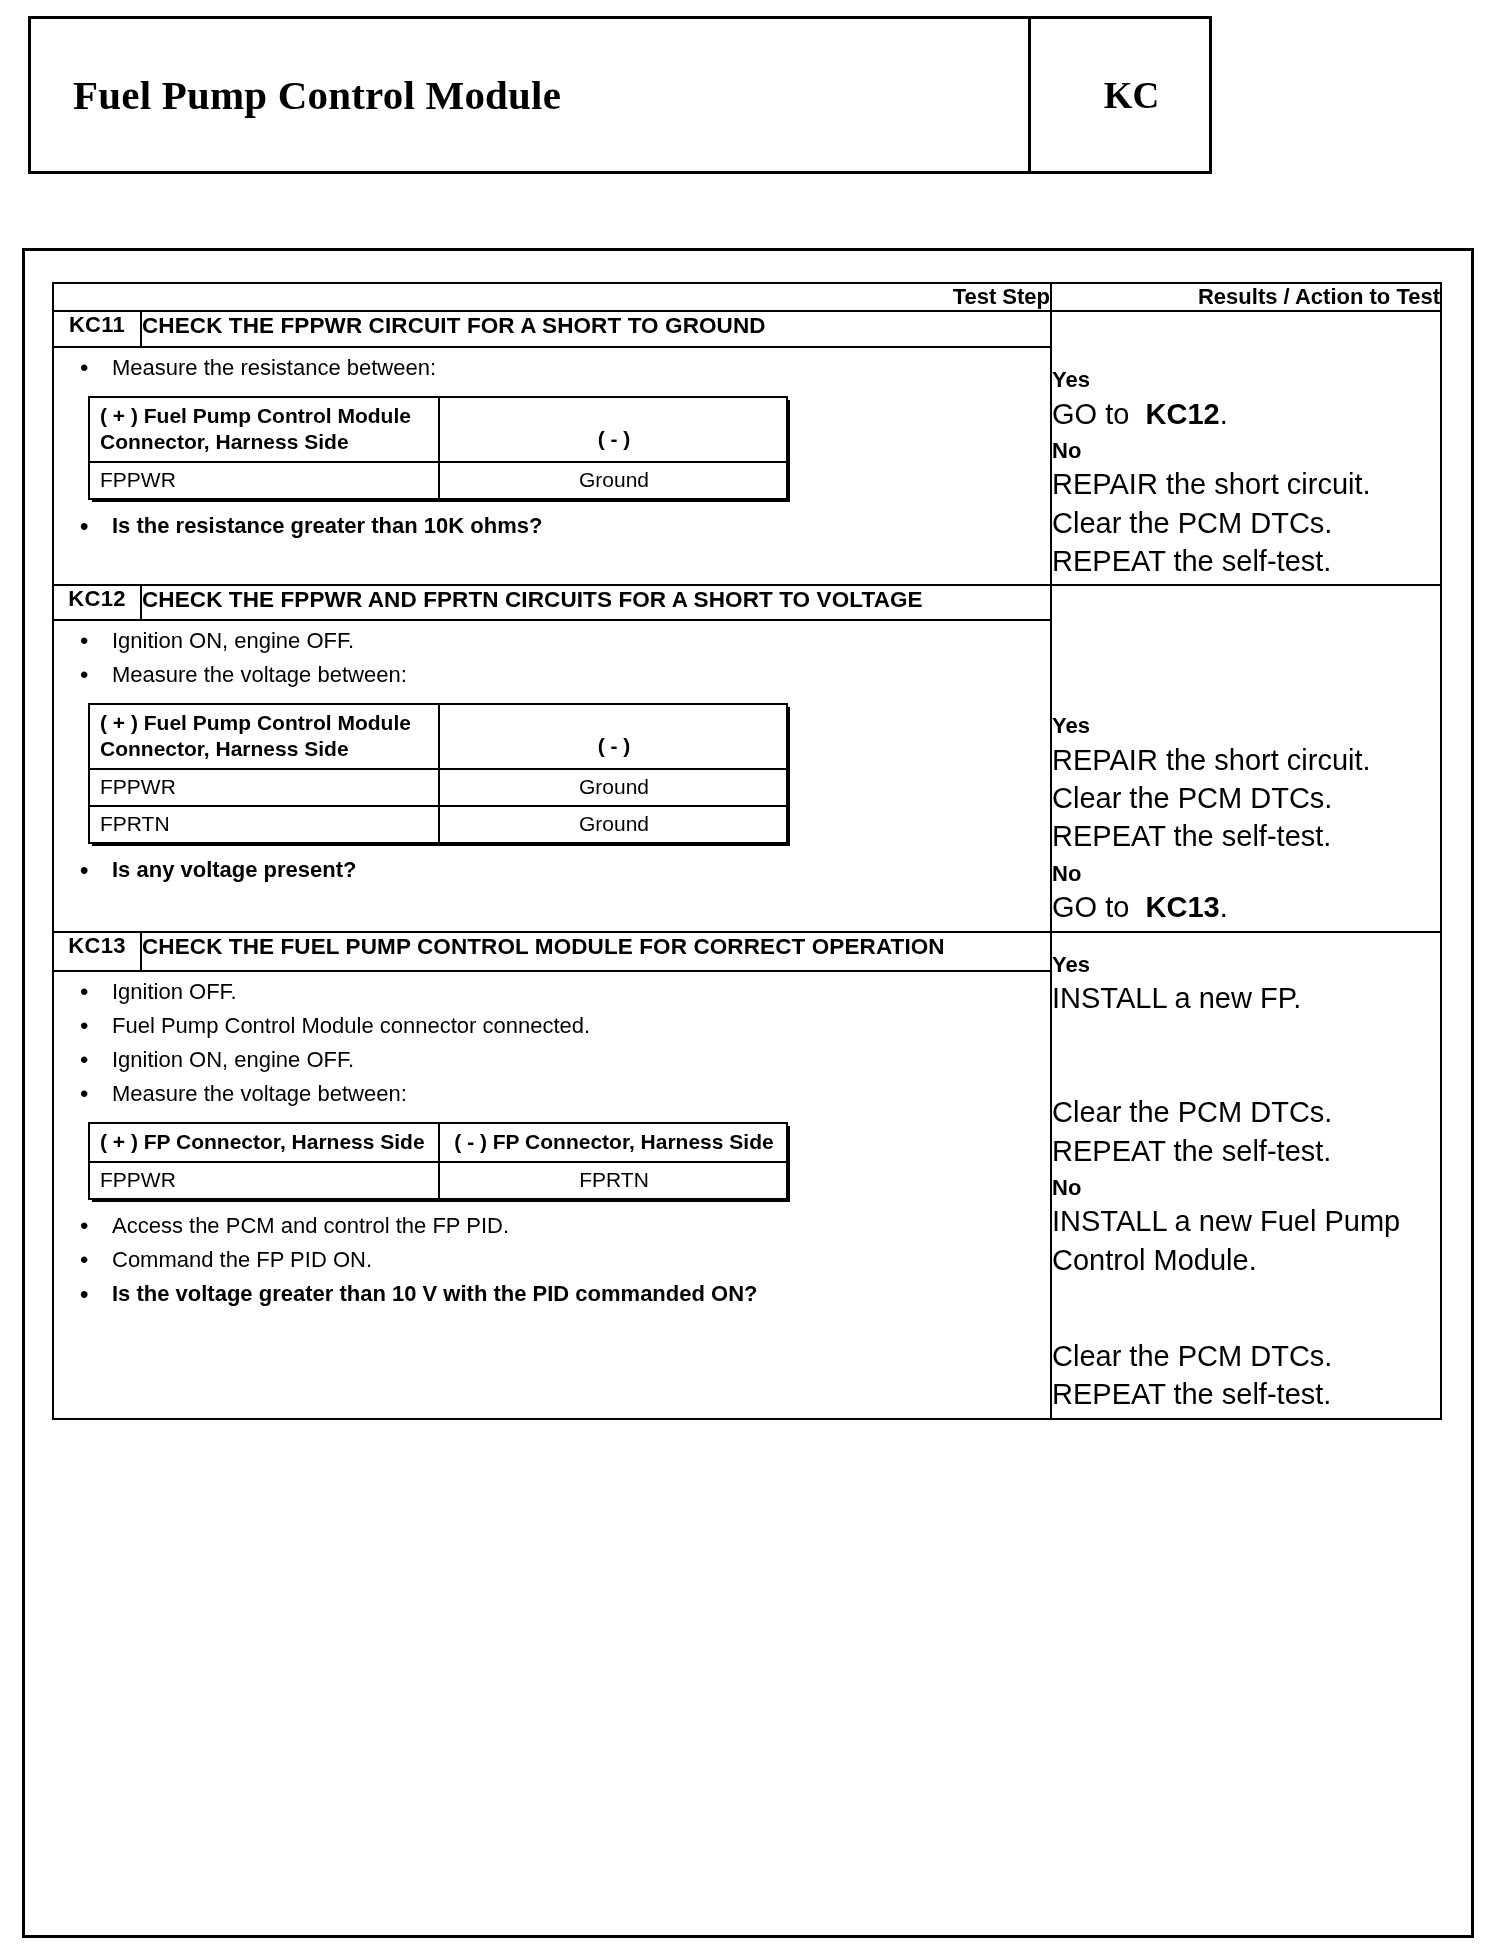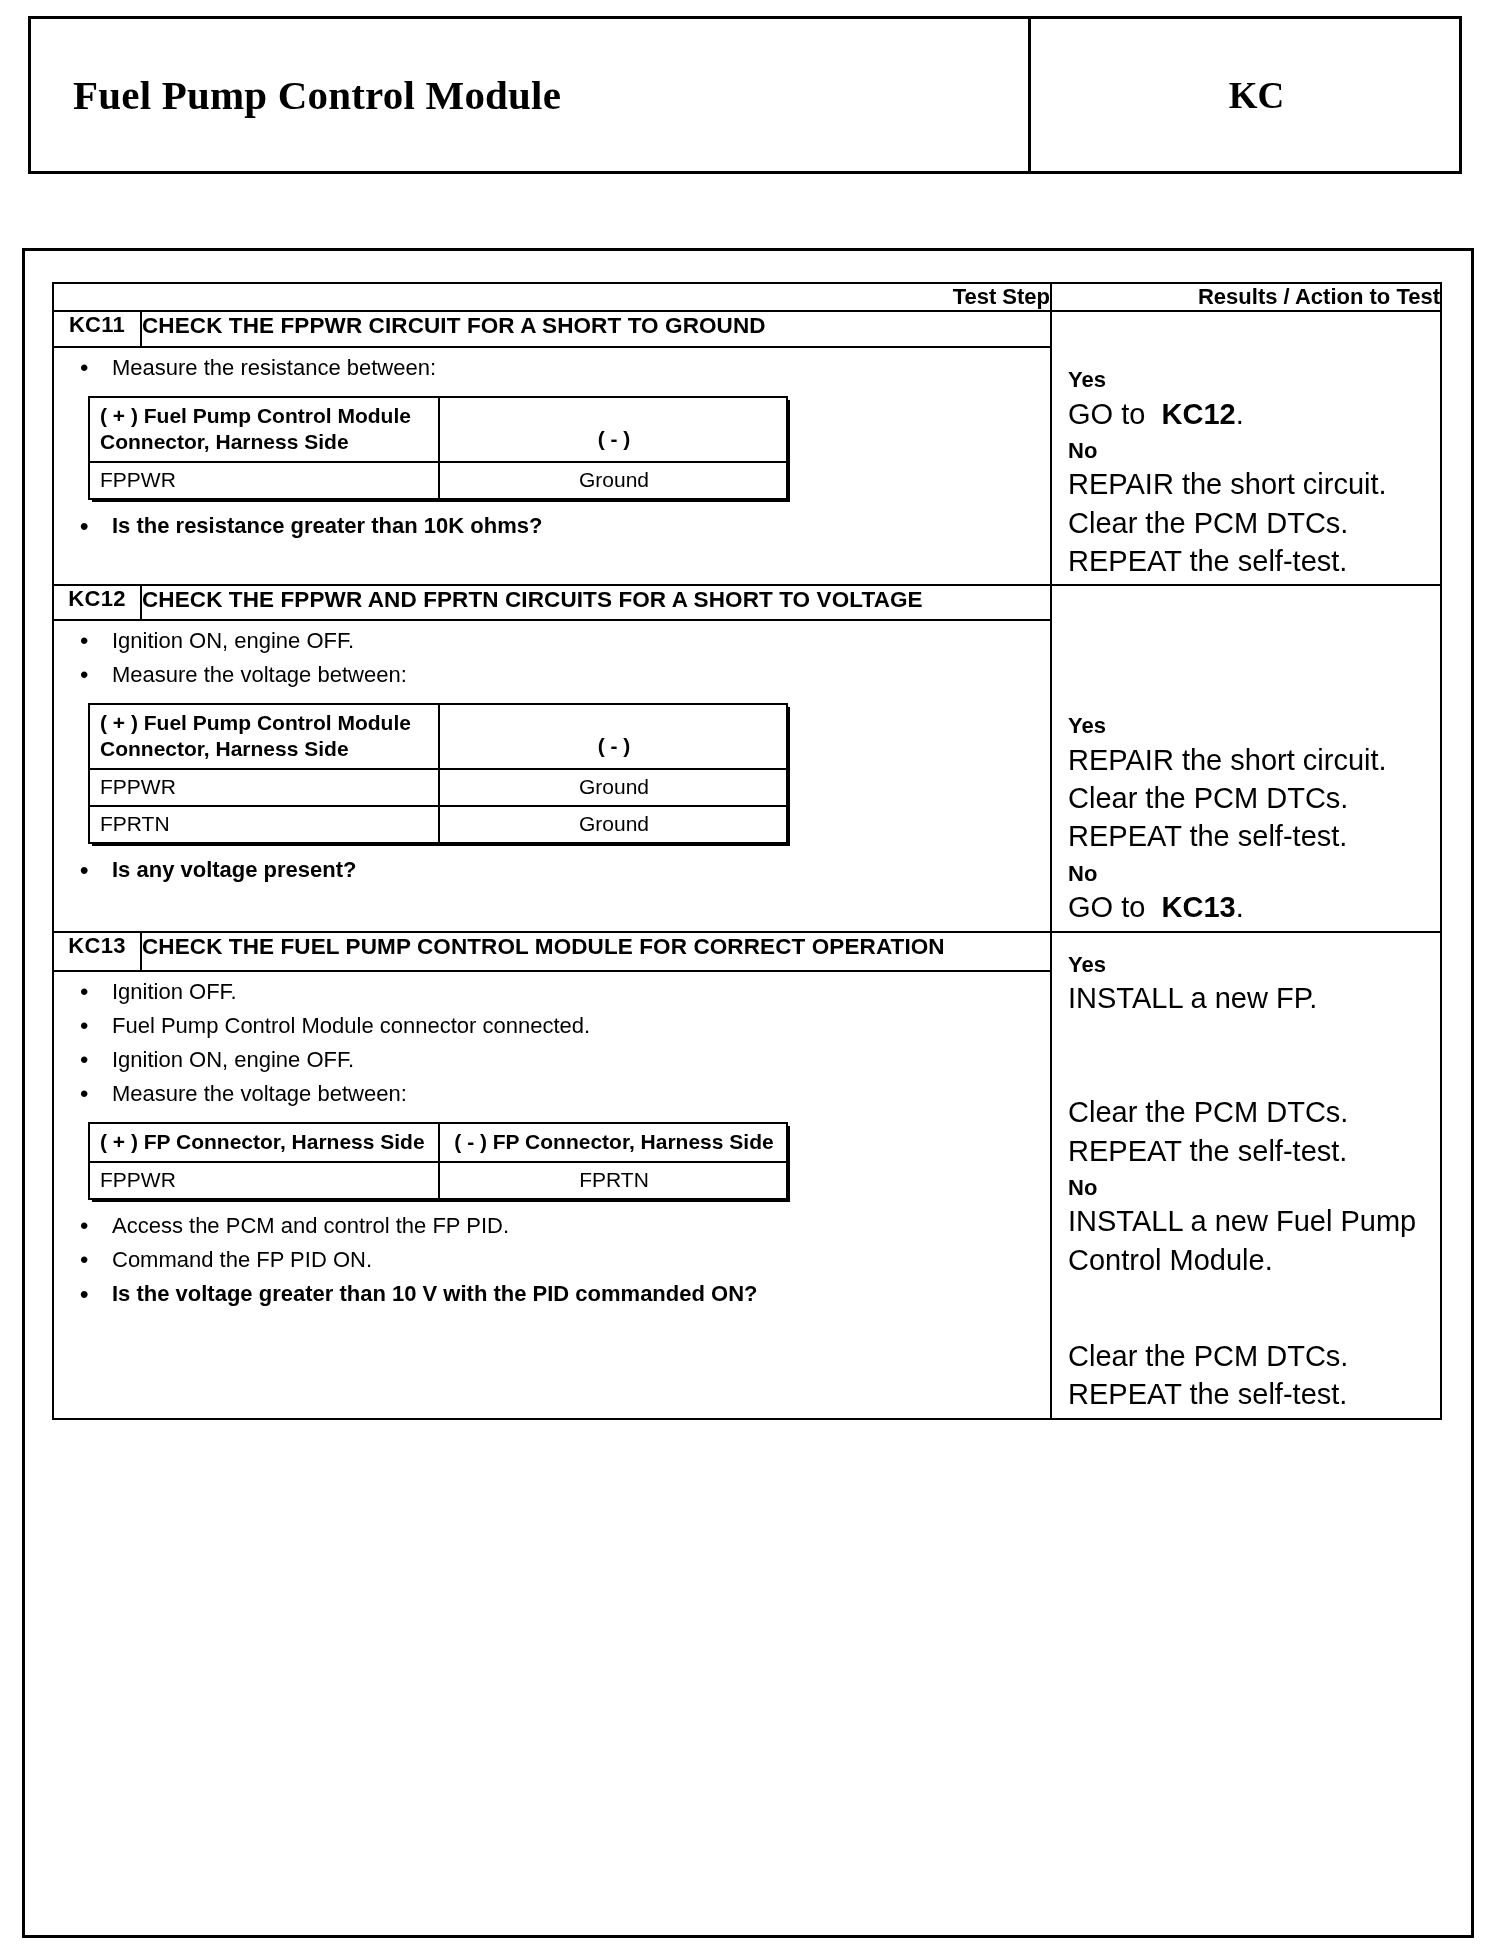--- a/index.html
+++ b/index.html
@@ -19,21 +19,21 @@
     left: 0; top: 0;
     width: 1504px;
     height: 1958px;
   }
 
   
   .header {
     position: absolute;
     left: 28px;
     top: 16px;
-    width: 1434px;
+    width: 1184px;
     height: 158px;
     border: 3px solid #000;
     box-sizing: border-box;
     display: flex;
     gap: 23px;
   }
   .header-title-cell {
     flex: 0 0 1000px;
     border-right: 3px solid #000;
     display: flex;
@@ -115,21 +115,21 @@
 
   .body-cell {
     padding: 10px 10px 10px 14px;
   }
 
   .res-cell {
     padding: 14px 12px 12px 16px;
     font-size: 21.5px;
     line-height: 1.3;
   }
-  .res-block { margin-bottom: 4px; padding-left: 16px; }
+  .res-block { margin-bottom: 4px; }
   .res-label { font-weight: bold; font-size: 22px; }
   .res-text  { font-size: 29px; line-height: 1.32; }
   .res-gap { height: 36px; }
   .res-gap-sm { height: 18px; }
   .b { font-weight: bold; }
 
   
   ul.bullets {
     list-style: none;
     margin: 4px;

